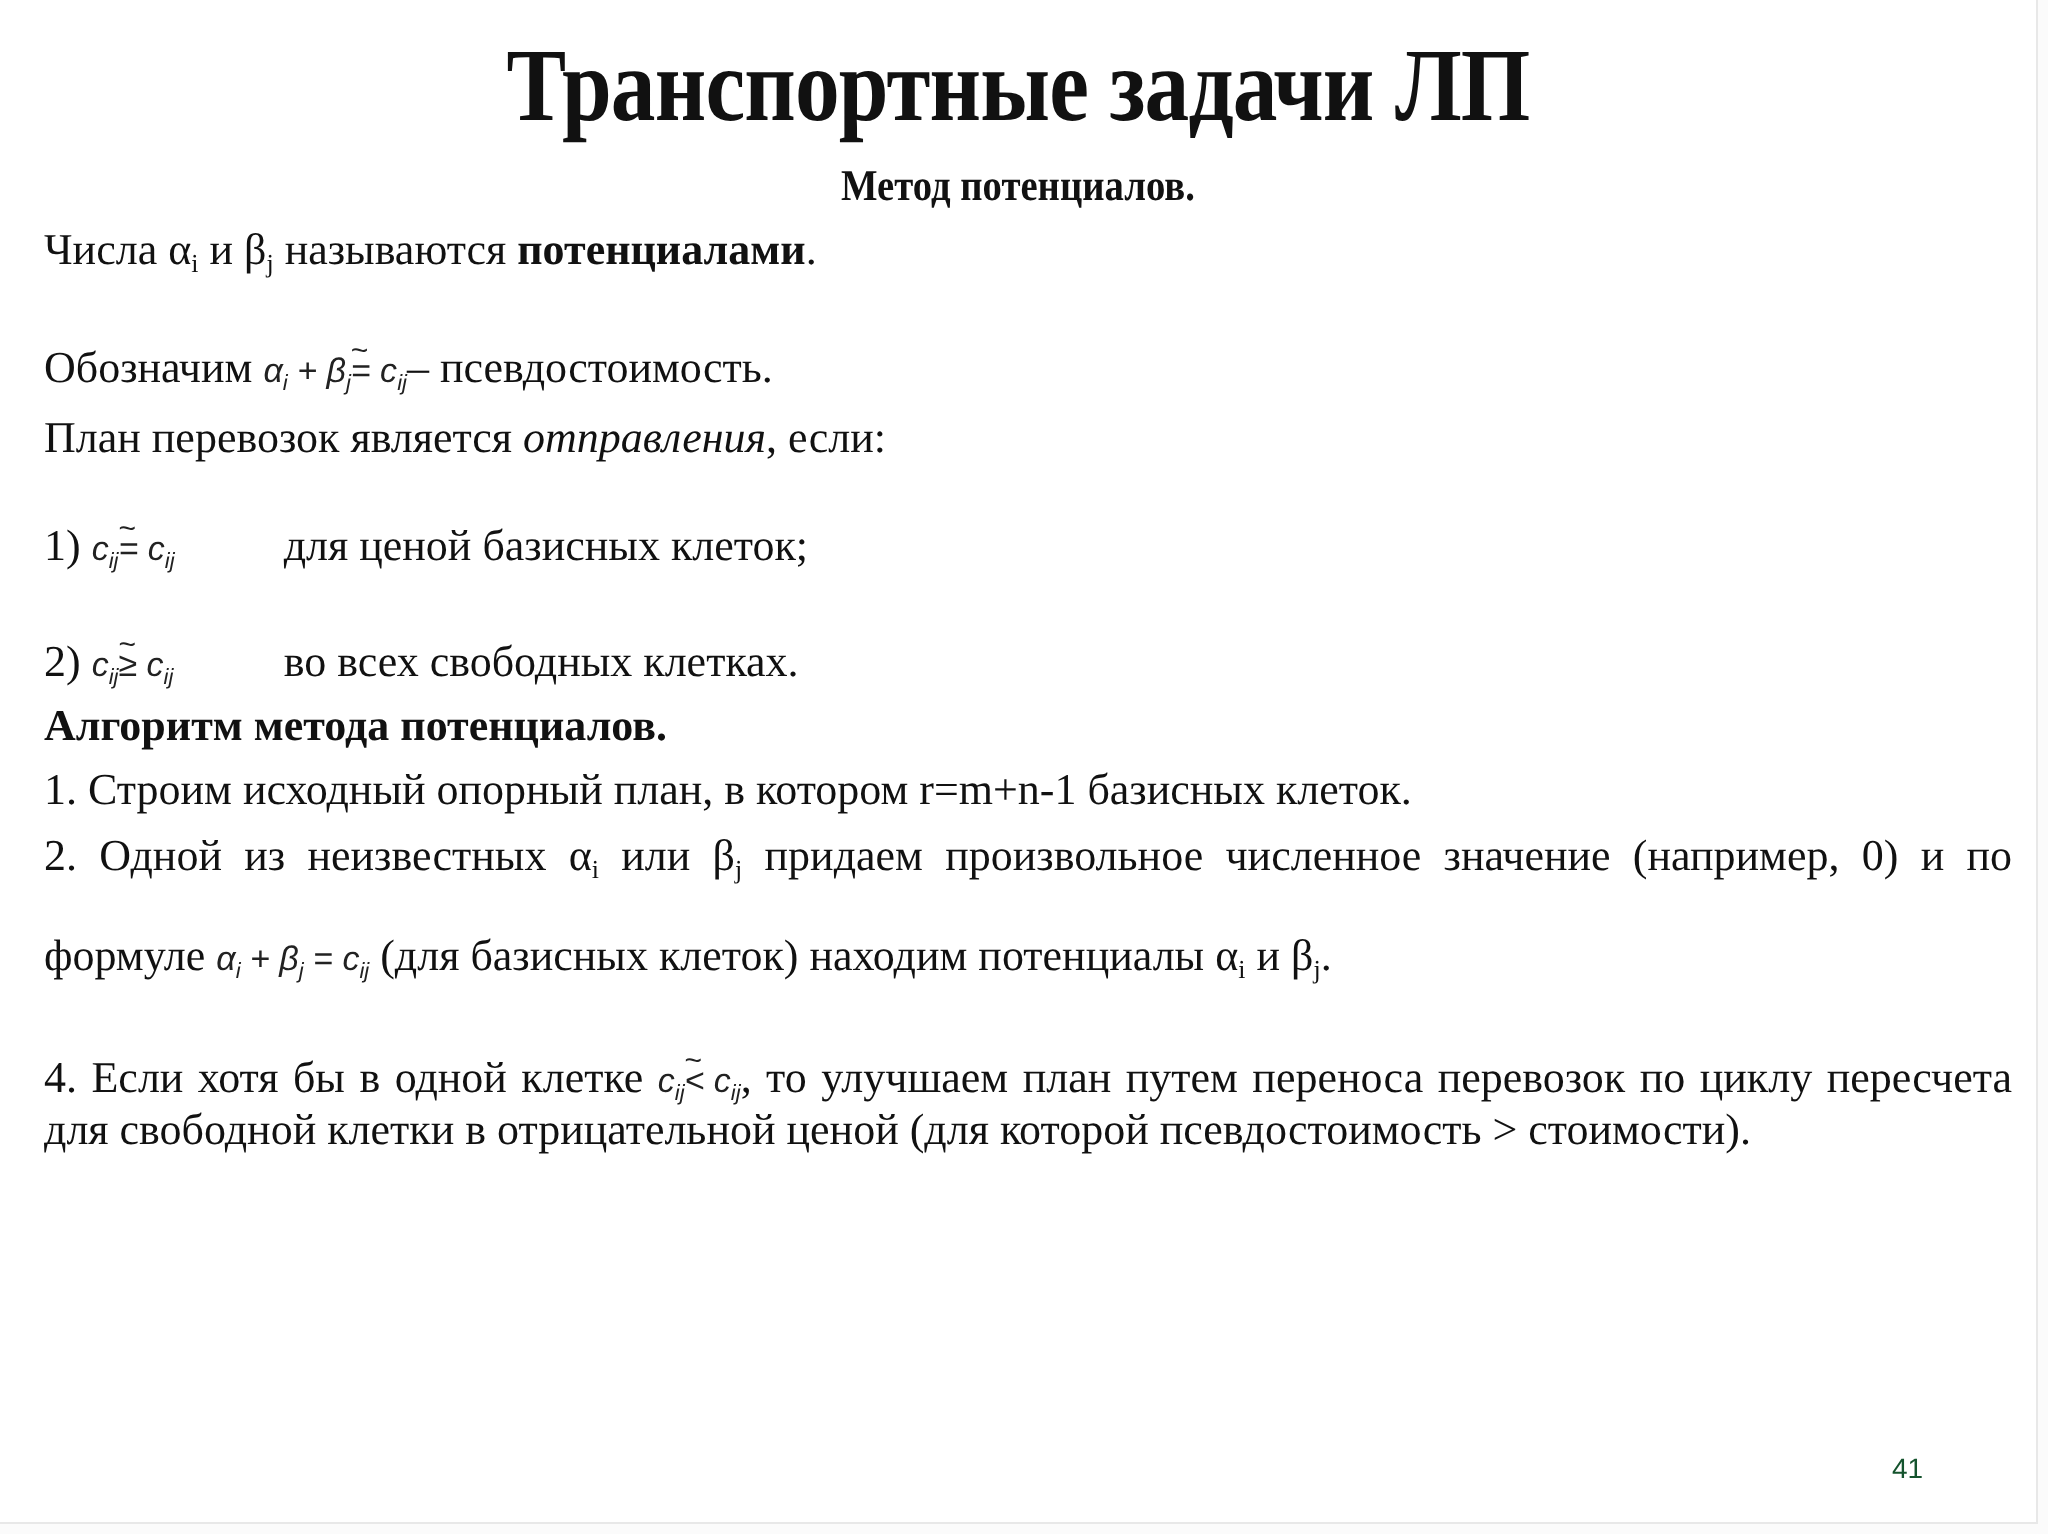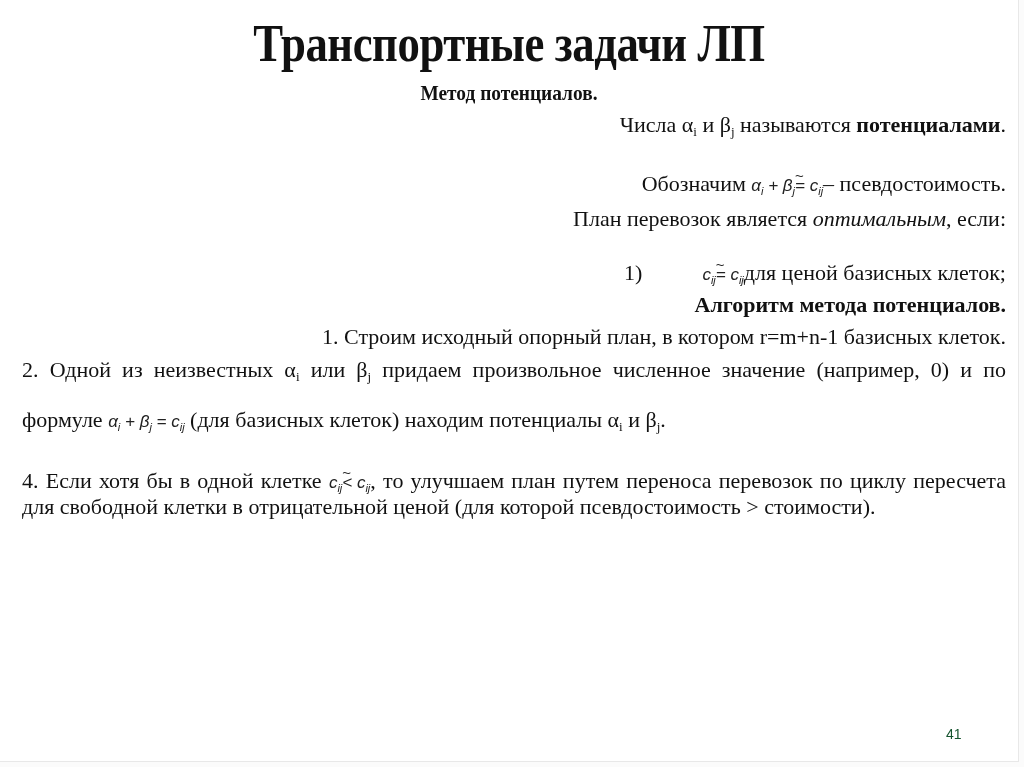--- a/index.html
+++ b/index.html
@@ -20,21 +20,21 @@
   }
   .subtitle {
     position:absolute; left:0; right:0; top:80px; text-align:center;
     font-size:22px; font-weight:bold;
     transform:scaleX(0.88); transform-origin:center;
   }
   .body {
     position:absolute; left:22px; width:984px; top:113px;
     font-size:22px; line-height:24px;
   }
-  .p { margin:0 0 9px 0;text-align:right; }
+  .p { margin:0 0 9px 0; }
   .j { text-align:justify; text-align-last:left; }
   sub { font-size:13px; vertical-align:-4px; line-height:0; }
   .f { font-family:"Liberation Sans","DejaVu Sans",sans-serif; font-style:italic; font-size:17px; color:#222; display:inline-block;margin-top:28px; }
   .f sub { font-size:11px; }
   .tilde { position:relative; display:inline-block; }
   .tilde::before { content:"~"; position:absolute; left:0; top:-10px; font-size:15px; font-style:normal; }
   b { font-weight:bold; }
   i.it { font-style:italic; }
   .pagenum {
     position:absolute; left:946px; top:726px;
@@ -55,28 +55,32 @@
       <span>Числа α</span><sub>i</sub><span>  и β</span><sub>j</sub><span> называются </span><b>потенциалами</b><span>.</span>
     </p>
 
     <p class="p">
       <span>Обозначим </span>
       <span class="f"><span>α</span><sub>i</sub><span> + β</span><sub>j</sub><span class="tilde"> = c</span><sub>ij</sub></span><span>– псевдостоимость.</span>
     </p>
 
 
     <p class="p" style="margin-bottom:4px">
-      <span>План перевозок является </span><i class="it">оптимальным</i><span>, если:</span>
+      <span>План перевозок является </span><i class="it">отправления</i><span>, если:</span>
     </p>
 
     <p class="p" style="margin-bottom:6px">
       <span>1) </span>
       <span class="f" style="width:96px"><span>c</span><sub>ij</sub><span class="tilde"> = c</span><sub>ij</sub></span><span>для ценой базисных клеток;</span>
     </p>
 
+    <p class="p" style="margin-bottom:6px">
+      <span>2) </span>
+      <span class="f" style="width:96px"><span>c</span><sub>ij</sub><span class="tilde"> ≥ c</span><sub>ij</sub></span><span>во всех свободных клетках.</span>
+    </p>
 
     <p class="p" style="margin-bottom:8px"><b>Алгоритм метода потенциалов.</b></p>
 
     <p class="p"><span>1. Строим исходный опорный план, в котором r=m+n-1 базисных клеток.</span></p>
 
     <p class="p j">
       <span>2. Одной из неизвестных α</span><sub>i</sub><span> или β</span><sub>j</sub><span> придаем произвольное численное значение (например, 0) и по формуле </span>
       <span class="f"><span>α</span><sub>i</sub><span> + β</span><sub>j</sub><span> = c</span><sub>ij</sub></span>
       <span> (для базисных клеток) находим потенциалы α</span><sub>i</sub><span>  и β</span><sub>j</sub><span>.</span>
     </p>

